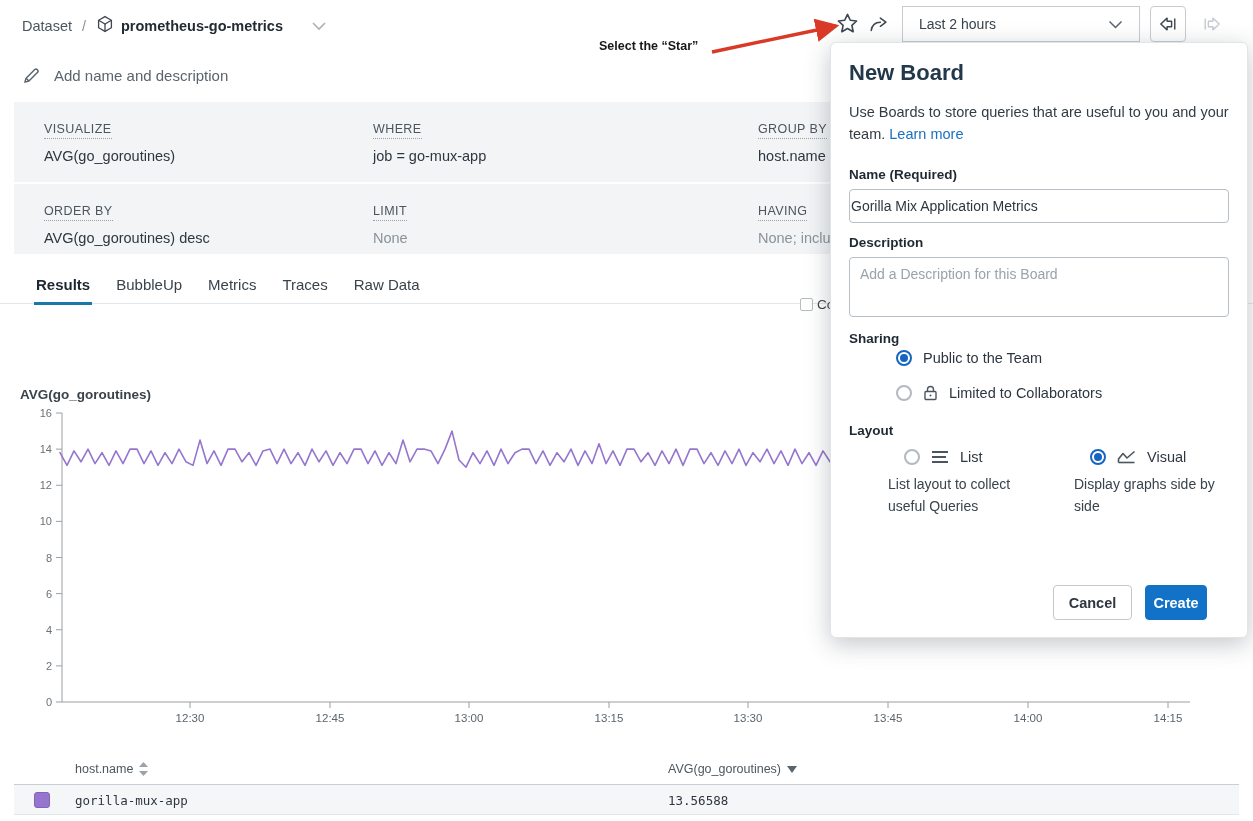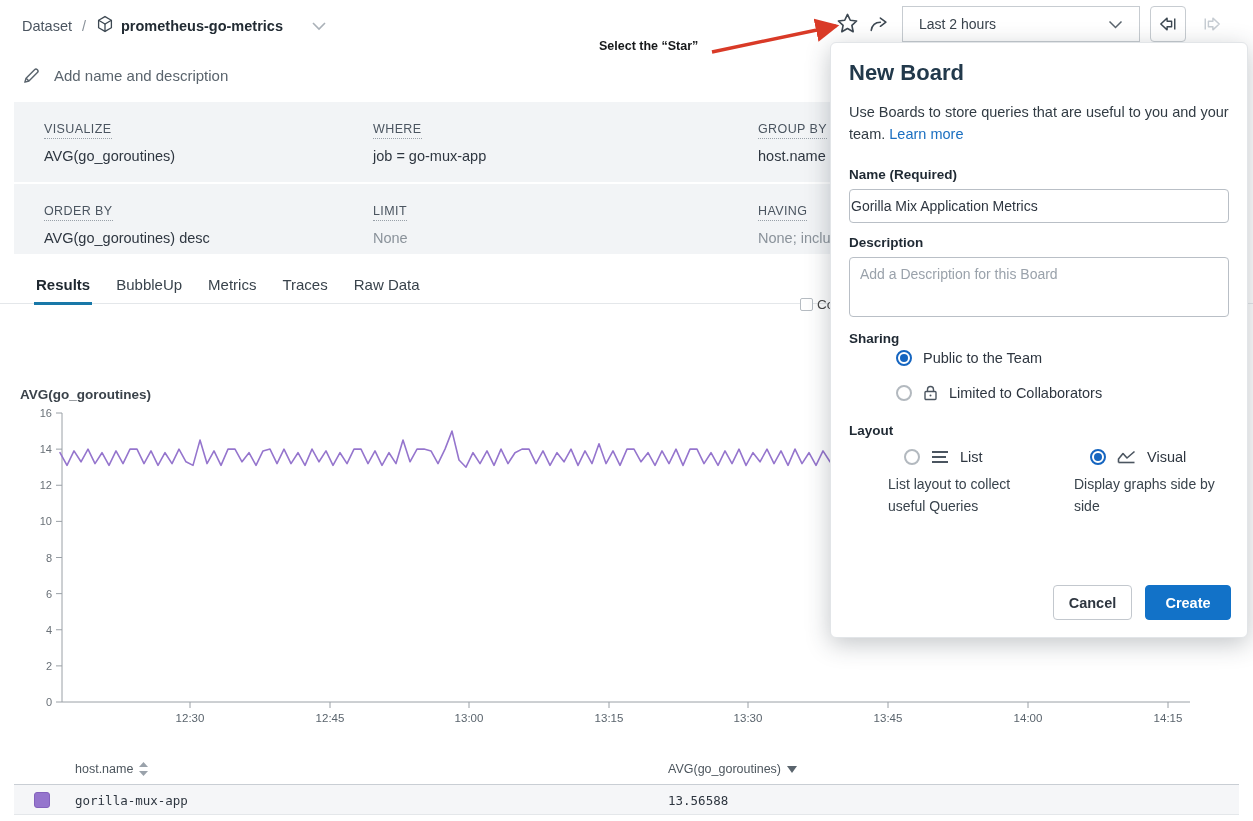--- a/index.html
+++ b/index.html
@@ -80,21 +80,21 @@
   .radio { width:16px; height:16px; border-radius:50%; border:2px solid #b3b9bf; background:#fff;
     flex:0 0 16px; position:relative; }
   .radio.sel { border-color:#1565c0; }
   .radio.sel::after { content:""; position:absolute; left:2px; top:2px; width:8px; height:8px;
     border-radius:50%; background:#1565c0; }
   .m-opt { position:absolute; display:flex; align-items:center; gap:11px; font-size:14.5px; color:#2e3640; cursor:pointer;padding-left:47px; }
   .lay-desc { position:absolute; font-size:14px; line-height:22px; color:#39434c; width:160px; }
   .m-btn { position:absolute; top:542px; height:35px; border-radius:4px; font-size:14.5px; font-weight:bold;
     cursor:pointer; font-family:"Liberation Sans", sans-serif; }
   .btn-cancel { left:222px; width:79px; background:#fff; border:1px solid #c3c8ce; color:#2e3640; }
-  .btn-create { left:314px; width:86px; background:#1272c8; border:1px solid #1272c8; color:#fff; }
+  .btn-create { left:314px; width:62px; background:#1272c8; border:1px solid #1272c8; color:#fff; }
 
   svg text { font-family:"Liberation Sans", sans-serif; }
 </style>
 </head>
 <body>
 
 <div id="stage">
 
   <div class="abs breadcrumb">
     <span>Dataset</span>

